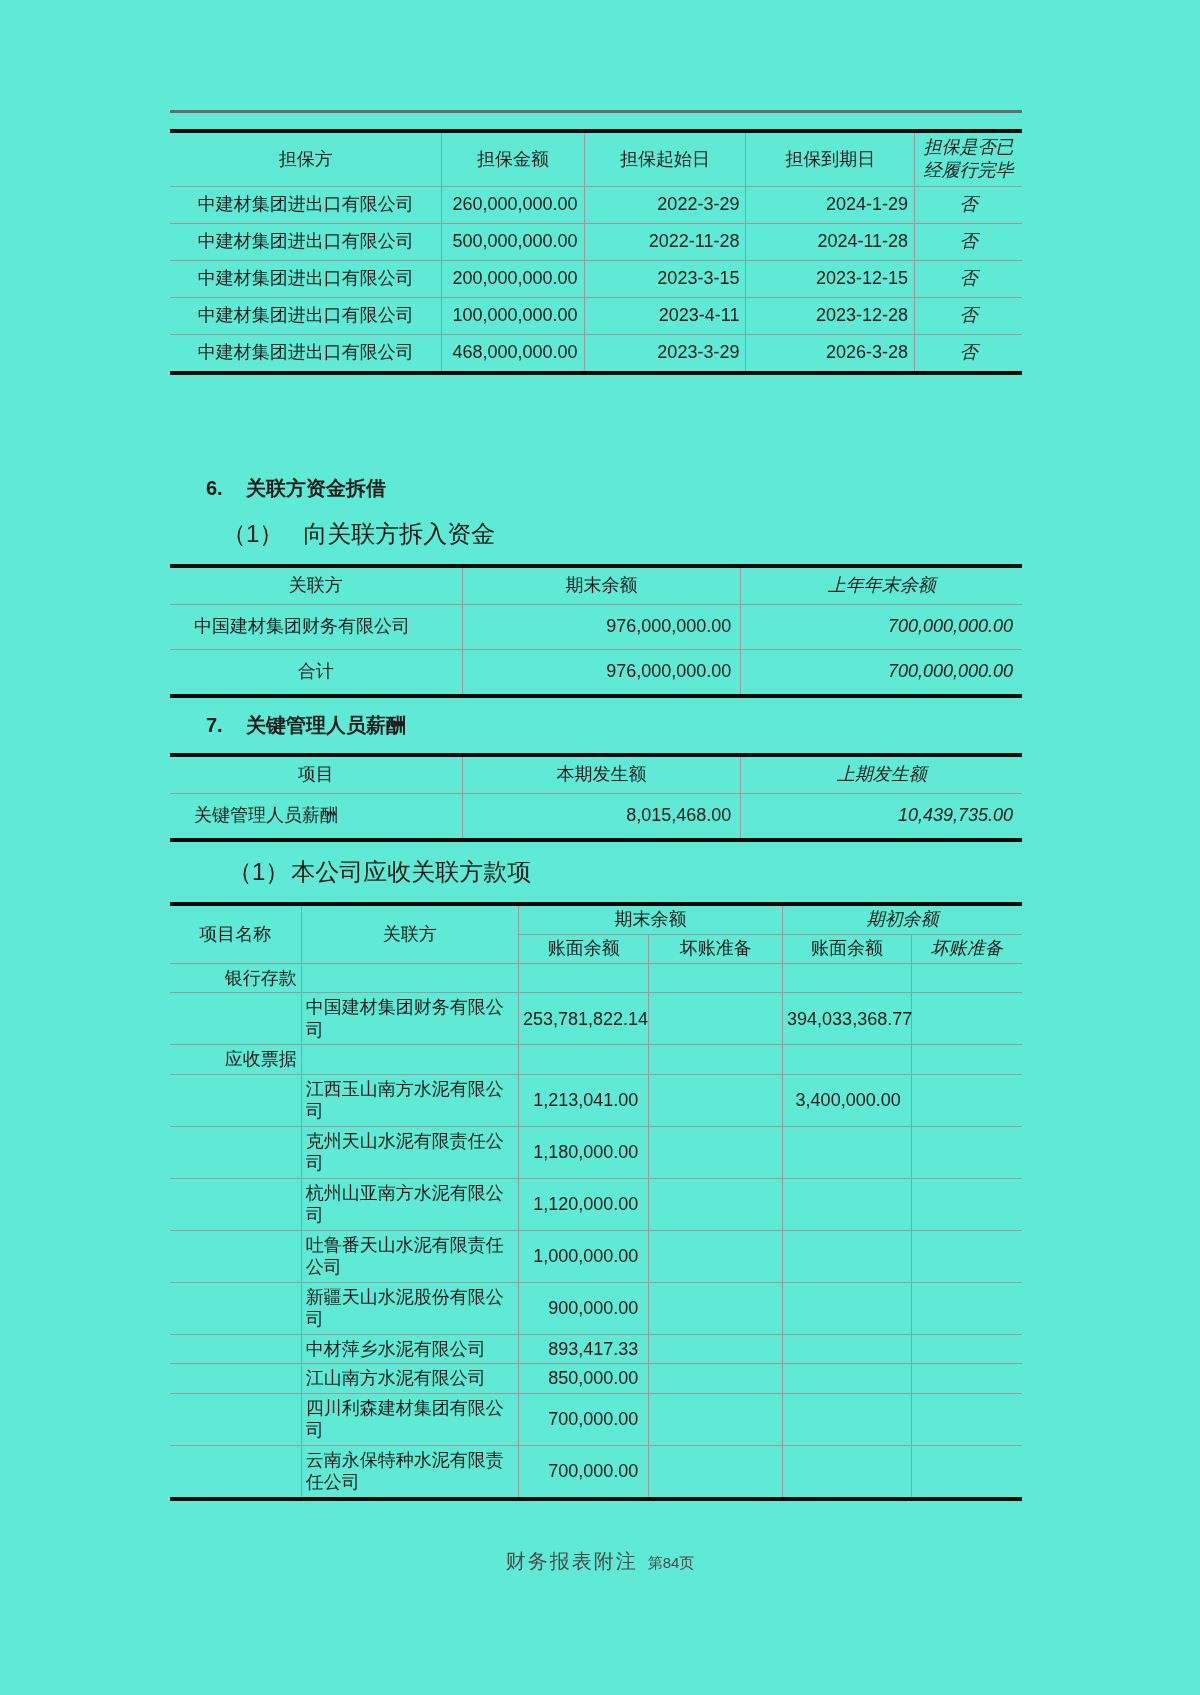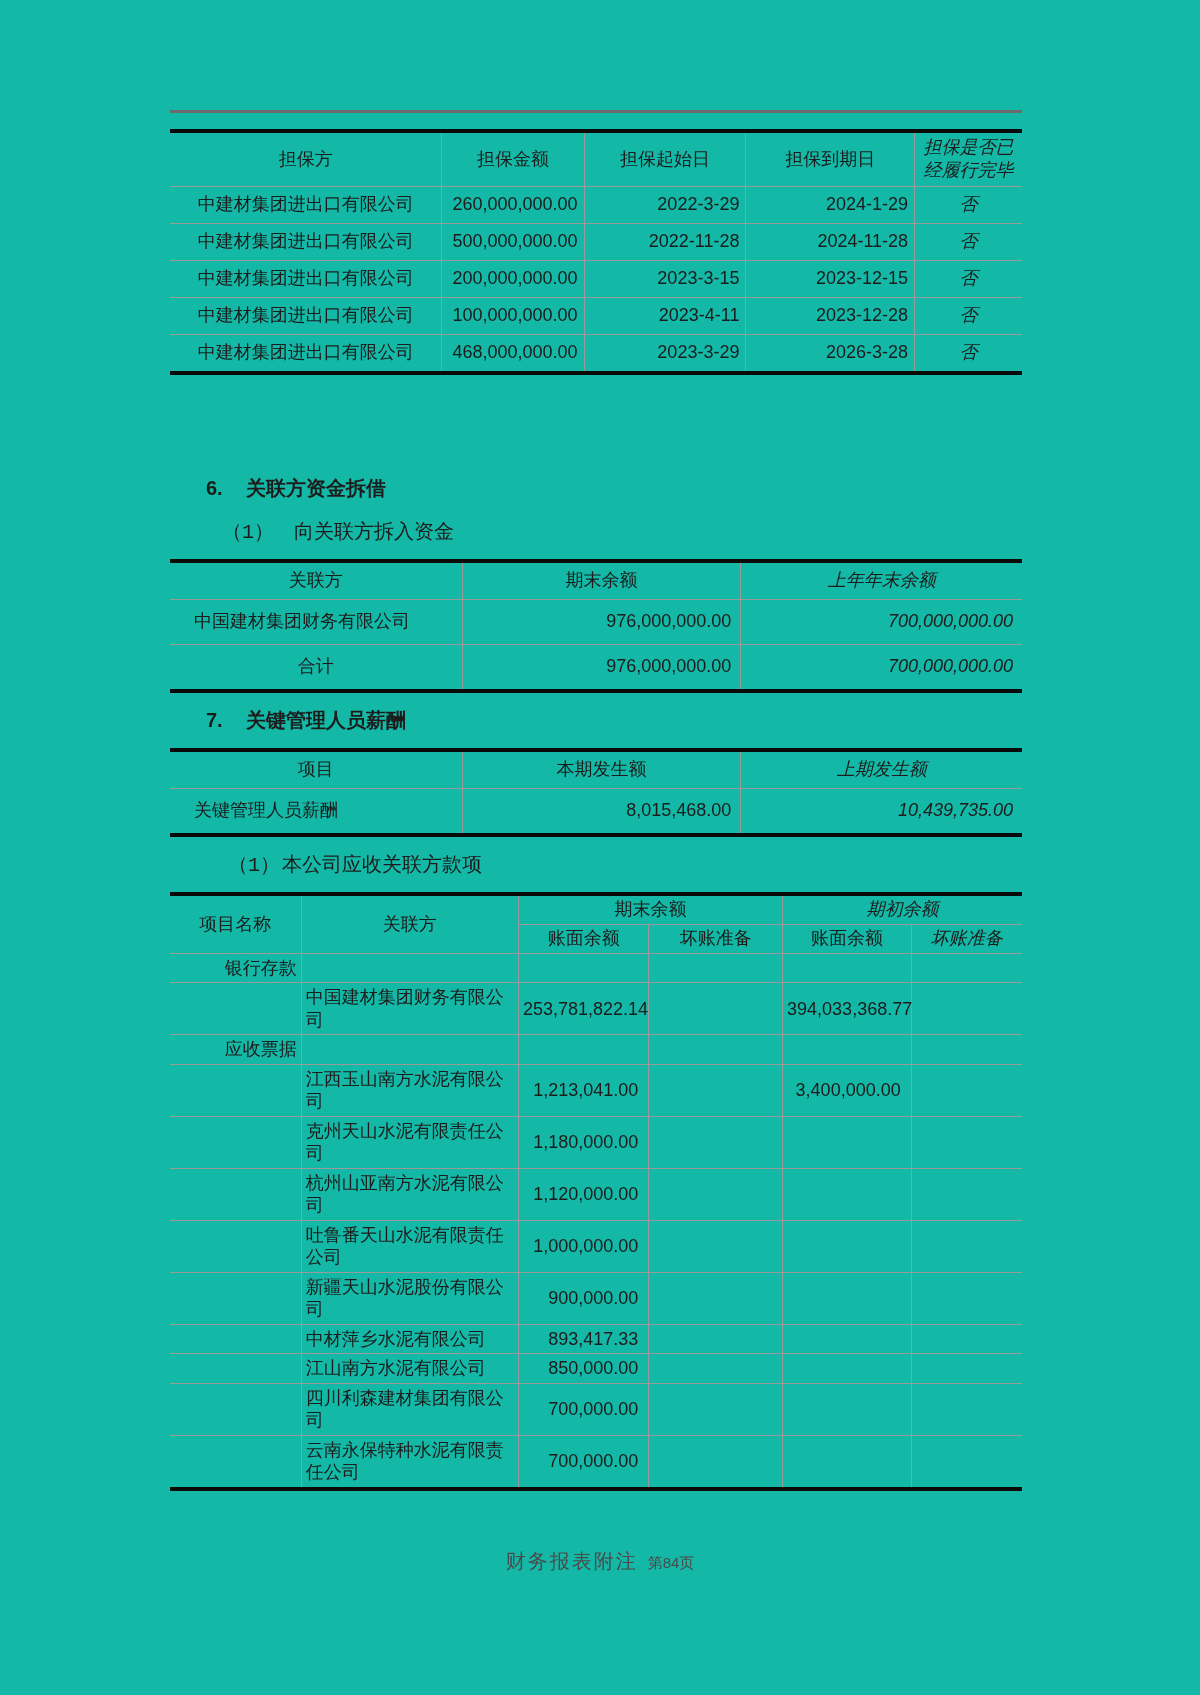--- a/index.html
+++ b/index.html
@@ -1,17 +1,17 @@
 <!DOCTYPE html>
 <html><head>
 <meta charset="utf-8">
 <style>
   html,body{margin:0;padding:0;background:#e8e8e8;}
   .page{
-    width:1200px;height:1695px;margin:0 auto;background:#14b8a6;
+    width:1200px;height:1695px;margin:0 auto;background:#5eead4;
     position:relative;overflow:hidden;
     font-family:"Liberation Sans","DejaVu Sans",sans-serif;
     color:#1c1c1c;
   }
   .content{margin-left:170px;width:852px;}
   .header-rule{height:3px;background:#6b6b6b;margin-top:110px;width:852px;}
 
   table{border-collapse:collapse;table-layout:fixed;width:852px;
         border-top:4px solid #0a0a0a;border-bottom:4px solid #0a0a0a;
         font-size:18px;}
@@ -34,21 +34,21 @@
   .t-borrow thead th,.t-comp thead th{height:30px;}
   .t-borrow td,.t-comp td{height:38px;}
   .t-borrow td.r,.t-comp td.r{padding-right:9px;text-align:right;}
 
   .t-recv thead th{height:24px;padding:2px 4px;}
   .t-recv td{height:22px;padding:3px 4px;line-height:1.25;}
   .t-recv td.r{padding-right:10px;}
 
   .sec-heading{margin-top:100px;padding-left:36px;font-size:20px;font-weight:bold;}
   .sec-num{display:inline-block;width:40px;}
-  .sub-heading{font-size:20px;font-family:Liberation Mono, monospace;}
+  .sub-heading{font-size:24px;}
   .sub6{margin-top:16px;padding-left:52px;}
   .sub6 .sub-title{margin-left:20px;}
   .sub8{margin-top:14px;padding-left:58px;}
   .sub8 .sub-title{margin-left:2px;}
   .h7{margin-top:14px;}
   .h8{margin-top:22px;}
   .mt-table{margin-top:14px;}
   .mt-table2{margin-top:16px;}
 
   .footer{position:absolute;top:1548px;left:0;width:1200px;text-align:center;color:#4a4a4a;}

